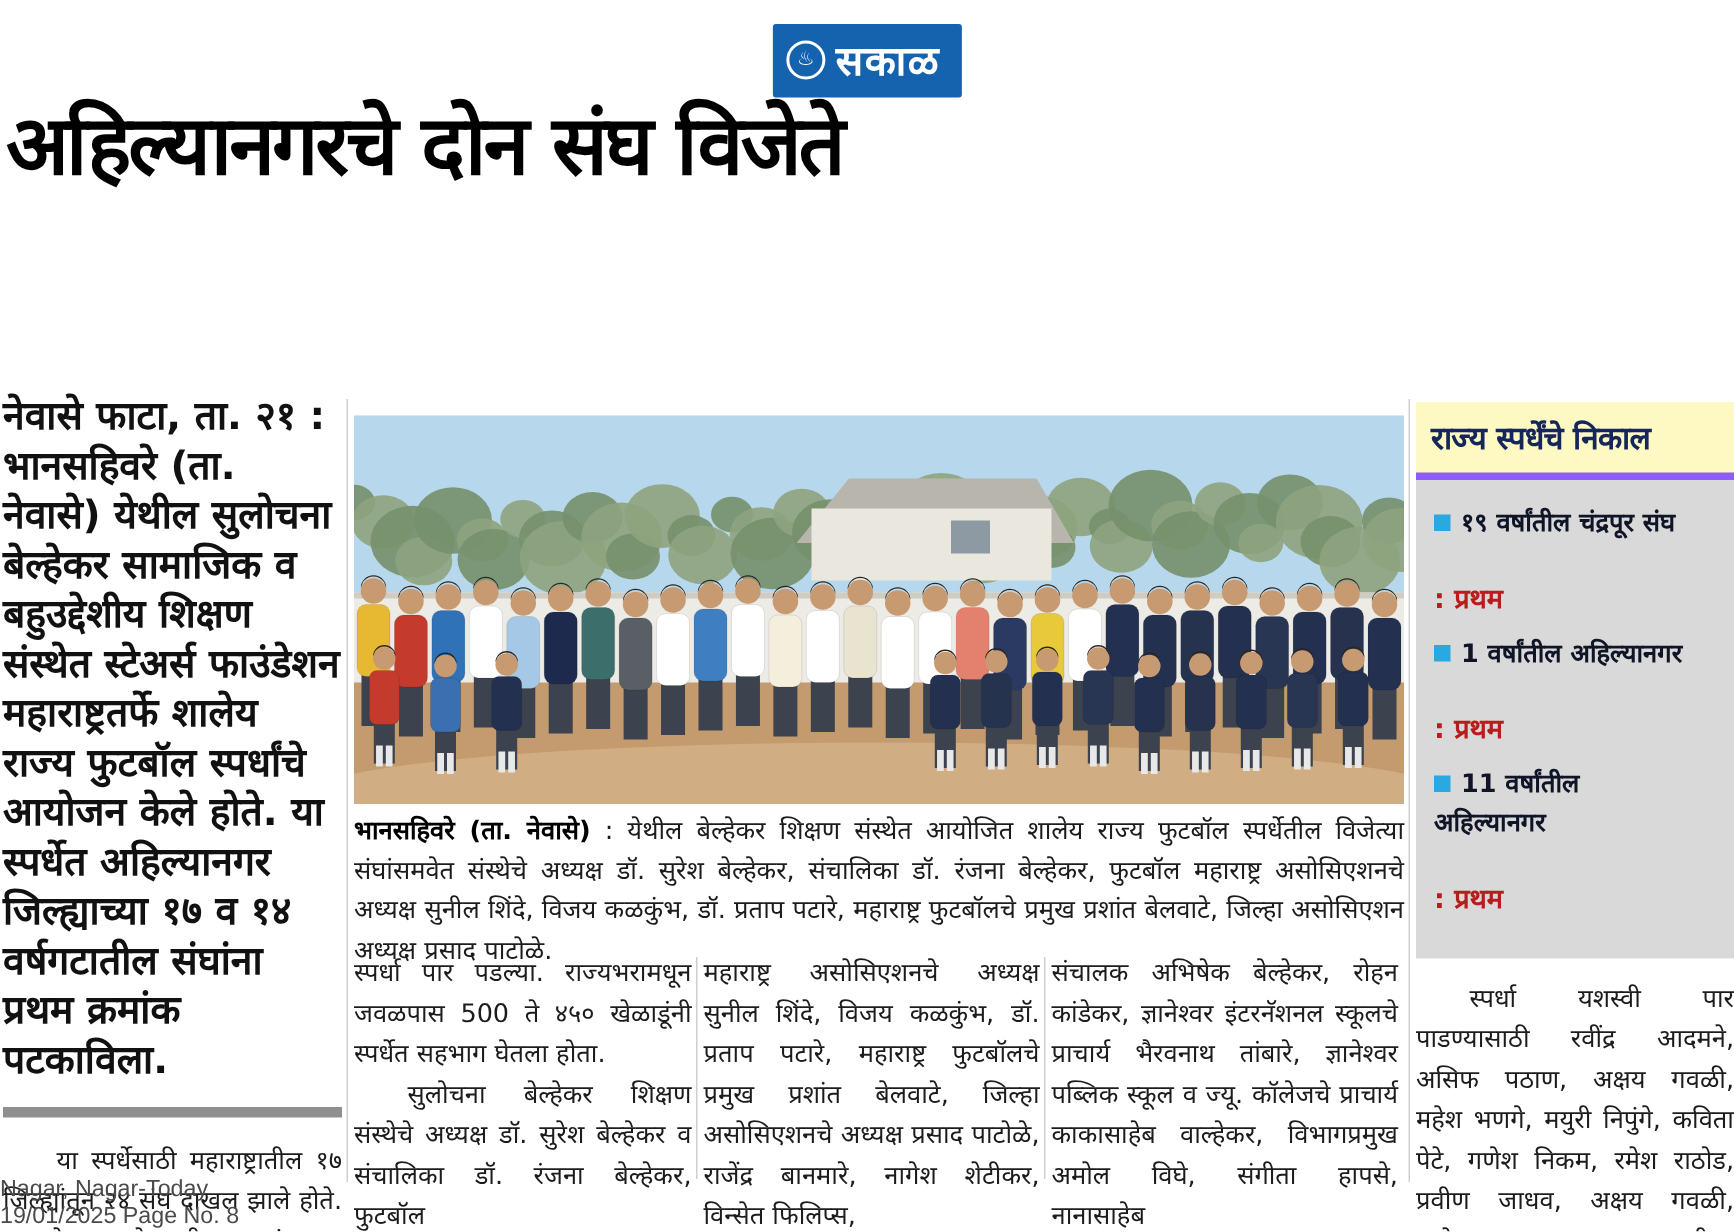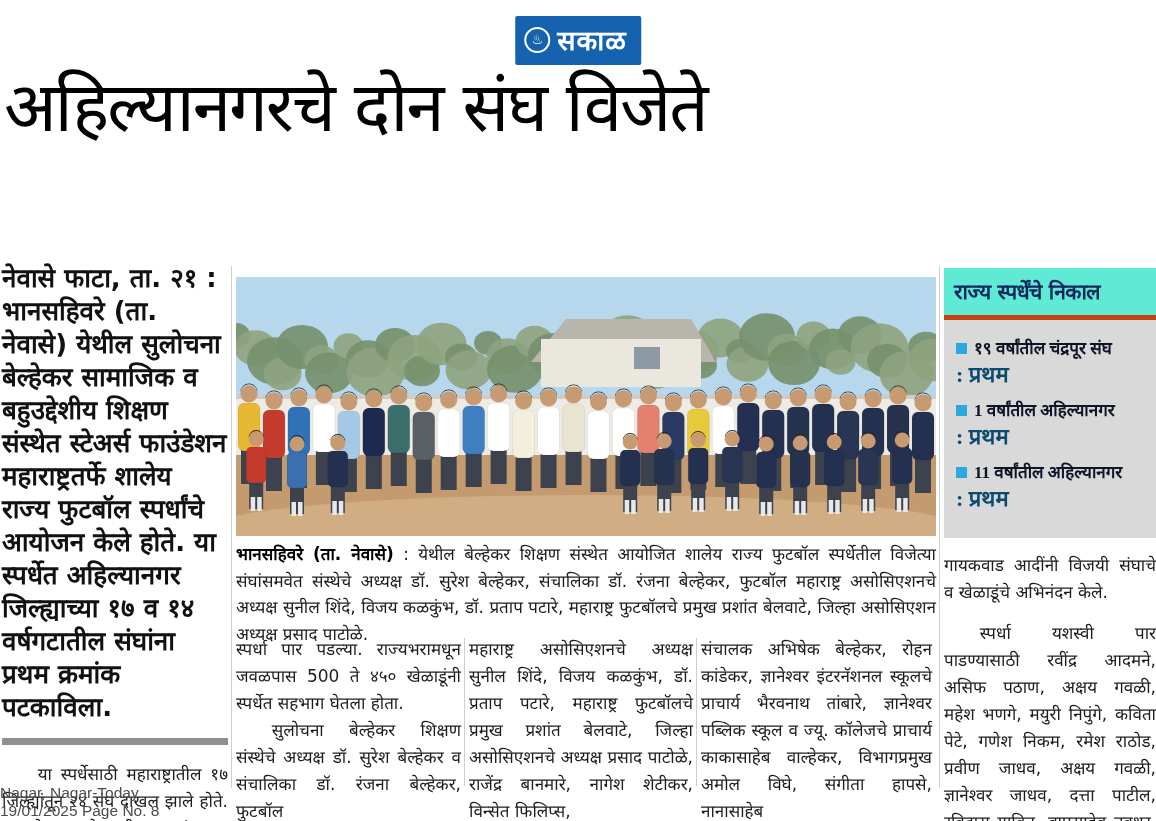--- a/index.html
+++ b/index.html
@@ -19,21 +19,21 @@
   }
   .logo-emblem {
     width:26px; height:26px; border:2px solid #ffffff; border-radius:50%;
     display:flex; align-items:center; justify-content:center;
     font-size:13px; color:#ffffff; line-height:1;
   }
   .logo-text { font-size:27px; font-weight:800; letter-spacing:1px; }
   
   .headline {
     position:absolute; left:4px; top:60px; width:1150px;
-    font-size:69px; line-height:1.38; font-weight:400; color:#000000;
+    font-size:55px; line-height:1.38; font-weight:700; color:#000000;
     letter-spacing:-2px; white-space:nowrap;
   }
   .subheadline {
     position:absolute; left:4px; top:186px; width:1150px;
     font-size:45px; line-height:1.4; font-weight:700; color:#484848;
     letter-spacing:-1px; white-space:nowrap;
   }
   
   .vrule { position:absolute; width:1px; background:#cfcfcf; }
   
@@ -56,31 +56,31 @@
   
   .bcol { position:absolute; top:636px; }
   .bcol2 { left:236px; width:225px; }
   .bcol3 { left:469px; width:224px; }
   .bcol4 { left:701px; width:231px; }
   .bcol p { margin:0; }
   
   .rcol { position:absolute; left:944px; top:268px; width:212px; }
   .results-box { background:#d9d9d9; padding-bottom:14px; }
   .results-header {
-    background:#5eead4; color:#15265c; font-weight:800; font-size:21px;
-    padding:9px 10px 10px 10px; border-bottom:5px solid #c2410c; letter-spacing:-0.5px;
-  }
-  .results-items { padding:16px 26px 2px 12px;font-family:Liberation Serif, serif; }
+    background:#fef9c3; color:#15265c; font-weight:800; font-size:21px;
+    padding:9px 10px 10px 10px; border-bottom:5px solid #8b5cf6; letter-spacing:-0.5px;
+  }
+  .results-items { padding:16px 26px 2px 12px; }
   .result-item { margin-bottom:10px; }
   .result-line1 { font-size:17px; font-weight:700; color:#101427; line-height:26px; }
   .bullet-sq {
     display:inline-block; width:11px; height:11px; background:#2aa9e0;
     margin-right:7px;
   }
-  .result-line2 { font-size:22px; font-weight:700; color:#0c4a6e; line-height:26px; }
+  .result-line2 { font-size:18px; font-weight:700; color:#b91c1c; line-height:26px;margin-top:25px; }
   .rcol .body-text { margin-top:14px; }
   
   .footer {
     position:absolute; left:0; top:784px; width:100%; 
     font-family:"Liberation Sans","DejaVu Sans",sans-serif;
     font-size:15.5px; line-height:18px; color:#4a4a4a;
   }
 </style>
 </head>
 <body>
@@ -376,21 +376,20 @@
         <div class="result-item">
           <div class="result-line1"><span class="bullet-sq"></span><span>1 वर्षांतील अहिल्यानगर</span></div>
           <div class="result-line2">: प्रथम</div>
         </div>
         <div class="result-item">
           <div class="result-line1"><span class="bullet-sq"></span><span>11 वर्षांतील अहिल्यानगर</span></div>
           <div class="result-line2">: प्रथम</div>
         </div>
       </div>
     </div>
-    <p class="body-text">गायकवाड आदींनी विजयी संघाचे व खेळाडूंचे अभिनंदन केले.</p>
     <p class="body-text indent">स्पर्धा यशस्वी पार पाडण्यासाठी रवींद्र आदमने, असिफ पठाण, अक्षय गवळी, महेश भणगे, मयुरी निपुंगे, कविता पेटे, गणेश निकम, रमेश राठोड, प्रवीण जाधव, अक्षय गवळी, ज्ञानेश्वर जाधव, दत्ता पाटील, रविदास गावित, बापूसाहेब नवथर, मयुरी नेटके, शुभांगी पंडित, प्रतिभा घुगे, शिक्षक व शिक्षकेतर कर्मचाऱ्यांनी विशेष परिश्रम घेतले.</p>
   </div>
 
   <div class="footer">
     <div>Nagar, Nagar-Today</div>
     <div>19/01/2025  Page No. 8</div>
   </div>
 
 </div>
 

